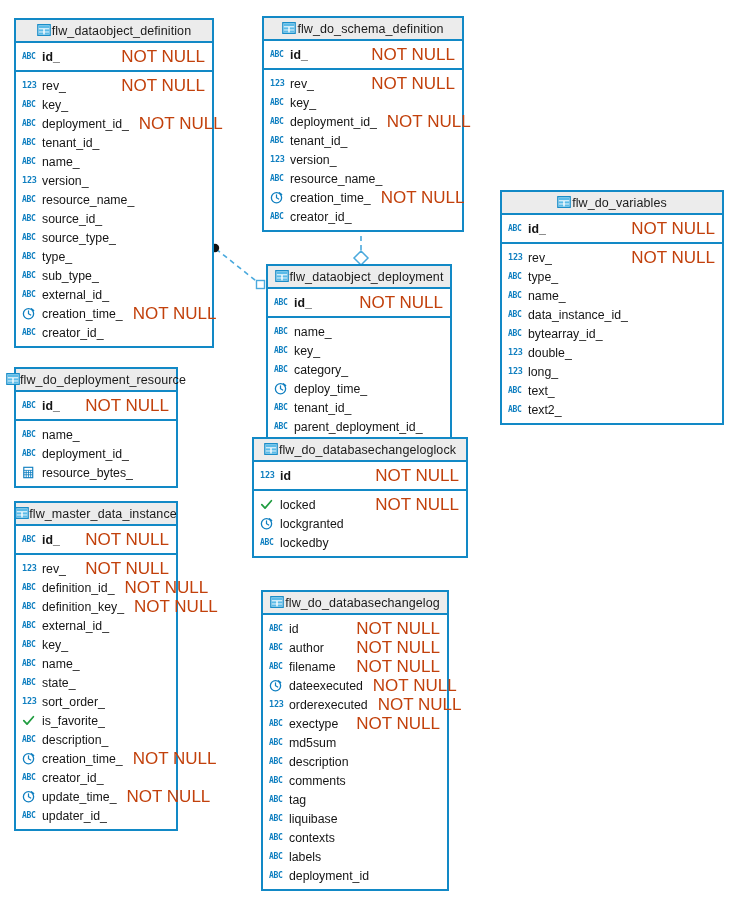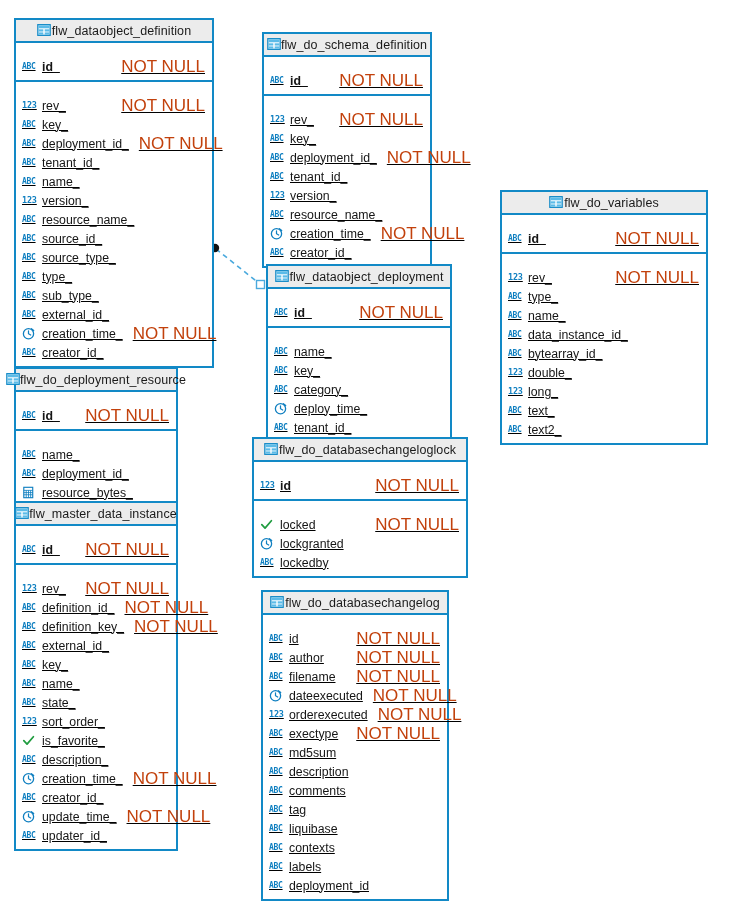--- a/index.html
+++ b/index.html
@@ -57,21 +57,21 @@
     color:#151515;
     flex:0 0 auto;
   }
   .col.pk .cname{font-weight:bold;}
   .cnull{
     margin-left:auto;
     padding-left:10px;
     font-size:17px;
     color:#c2410c;
   }
-  .pad-top{padding-top:14px;text-decoration:underline;}
+  .pad-top{padding-top:4px;}
   .pad-bot{padding-bottom:4px;}
 
   
   .ico-abc{
     font-family:"DejaVu Sans Mono","Liberation Mono",monospace;
     font-size:8px;font-weight:bold;color:#0f7fc0;letter-spacing:-0.3px;
     line-height:1;
   }
   .ico-123{
     font-family:"DejaVu Sans Mono","Liberation Mono",monospace;
@@ -208,21 +208,21 @@
             <span class="cnull">NOT NULL</span>
           </div>
           <div class="col">
             <span class="ico">
               <span class="ico-abc">ABC</span>
             </span>
             <span class="cname">creator_id_</span>
           </div>
         </div>
       </div>
-      <div class="entity" style="left: 262px; top: 16px; width: 170px; margin-top: 16px;">
+      <div class="entity" style="left: 262px; top: 16px; width: 202px;">
         <div class="ent-header">
           <span class="ico" style="width: 15px;"><svg width="14" height="12" viewBox="0 0 16 14">
               <rect x="0.8" y="0.8" width="14.4" height="12.4" fill="#ffffff" stroke="#1289c6" stroke-width="1.5"></rect>
               <rect x="1.6" y="1.6" width="12.8" height="3.4" fill="#5bbbe8"></rect>
               <rect x="1.6" y="6.2" width="5.6" height="2.6" fill="#5bbbe8"></rect>
               <rect x="8.8" y="6.2" width="5.6" height="2.6" fill="#5bbbe8"></rect>
               <rect x="1.6" y="9.8" width="5.6" height="2.6" fill="#5bbbe8"></rect>
               <rect x="8.8" y="9.8" width="5.6" height="2.6" fill="#5bbbe8"></rect>
             </svg></span>
           <span class="ent-title">flw_do_schema_definition</span>
@@ -287,21 +287,21 @@
             <span class="cnull">NOT NULL</span>
           </div>
           <div class="col">
             <span class="ico">
               <span class="ico-abc">ABC</span>
             </span>
             <span class="cname">creator_id_</span>
           </div>
         </div>
       </div>
-      <div class="entity" style="left: 500px; top: 190px; width: 208px;">
+      <div class="entity" style="left: 500px; top: 190px; width: 224px;">
         <div class="ent-header">
           <span class="ico" style="width: 15px;"><svg width="14" height="12" viewBox="0 0 16 14">
               <rect x="0.8" y="0.8" width="14.4" height="12.4" fill="#ffffff" stroke="#1289c6" stroke-width="1.5"></rect>
               <rect x="1.6" y="1.6" width="12.8" height="3.4" fill="#5bbbe8"></rect>
               <rect x="1.6" y="6.2" width="5.6" height="2.6" fill="#5bbbe8"></rect>
               <rect x="8.8" y="6.2" width="5.6" height="2.6" fill="#5bbbe8"></rect>
               <rect x="1.6" y="9.8" width="5.6" height="2.6" fill="#5bbbe8"></rect>
               <rect x="8.8" y="9.8" width="5.6" height="2.6" fill="#5bbbe8"></rect>
             </svg></span>
           <span class="ent-title">flw_do_variables</span>

